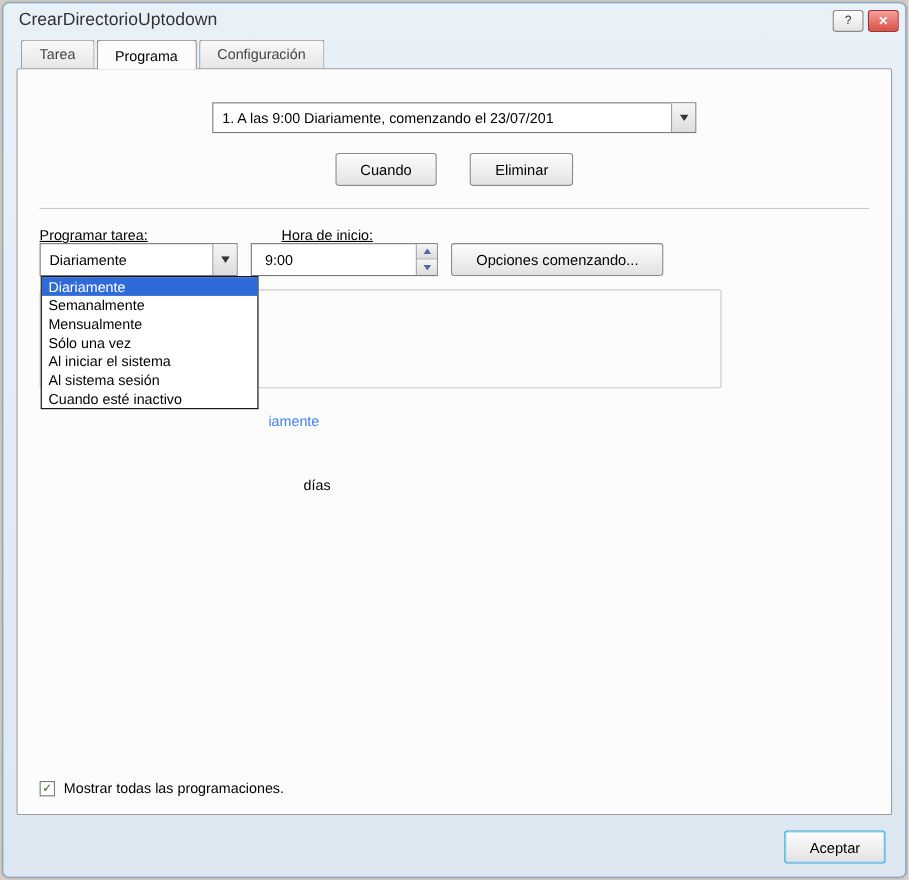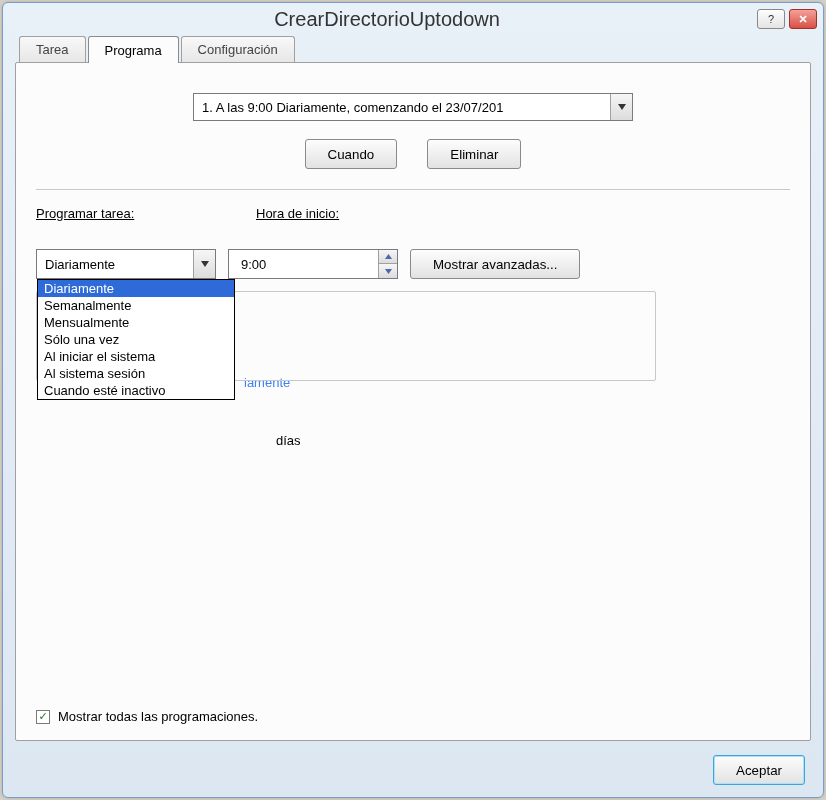--- a/index.html
+++ b/index.html
@@ -22,21 +22,21 @@
   flex-direction: column;
   box-shadow: 0 0 3px rgba(0,0,0,0.2);
 }
 .titlebar {
   height: 32px;
   display: flex;
   align-items: center;
   padding: 0 6px 0 14px;
   color: #333;
 }
-.titlebar-title { flex: 1; font-size: 20px; text-align: center; }
+.titlebar-title { flex: 1; font-size: 16px; }
 .titlebar-buttons { display: flex; gap: 4px; }
 .titlebar-btn {
   width: 28px; height: 20px;
   border: 1px solid #888;
   border-radius: 3px;
   display: flex; align-items: center; justify-content: center;
   font-size: 11px;
   background: linear-gradient(to bottom, #fdfdfd, #e4e4e4);
 }
 .titlebar-btn.close {
@@ -111,21 +111,21 @@
   border: 1px solid #8a8a8a;
   border-radius: 3px;
   background: linear-gradient(to bottom, #fdfdfd, #e2e2e2);
   cursor: default;
 }
 .btn.default { border: 1px solid #3ba6d8; box-shadow: inset 0 0 0 1px #a8e1fb; }
 .buttons-row { justify-content: center; gap: 30px; margin-top: 18px; }
 .hr { border: none; border-top: 1px solid #c8c8c8; margin: 20px 0 16px 0; }
 .labels-row { display: flex; gap: 30px; text-decoration: underline; }
 .labels-row span:first-child { width: 190px; }
-.controls-row { display: flex; gap: 12px; margin-top: 28px; align-items: flex-start; position: relative; }
+.controls-row { display: flex; gap: 12px; margin-top: 0; align-items: flex-start; position: relative; }
 .combo {
   width: 180px; height: 30px;
   border: 1px solid #7a7a7a;
   background: #fff;
   display: flex; align-items: center;
   position: relative;
 }
 .combo .cb-text { flex: 1; padding: 0 8px; }
 .spinner {
   width: 170px; height: 30px;
@@ -249,21 +249,21 @@
                 </svg>
               </div>
             <div>
                 <svg viewBox="0 0 7 5">
                   <polygon points="0,0 7,0 3.5,5" fill="#4a6aa8"></polygon>
                 </svg>
               </div>
           </div>
         </div>
 
-        <button class="btn"><span>Mostrar avanzadas...</span></button>
+        <button class="btn"><span>Opciones comenzando...</span></button>
       </div>
 
       <span class="partial-text">iamente</span>
       <span class="dias-text">días</span>
 
       <div class="group-box" style="height:90px; width:620px; margin-left:0;"></div>
 
       <div class="checkbox-row">
         <div class="checkbox">
           <span>✓</span>

